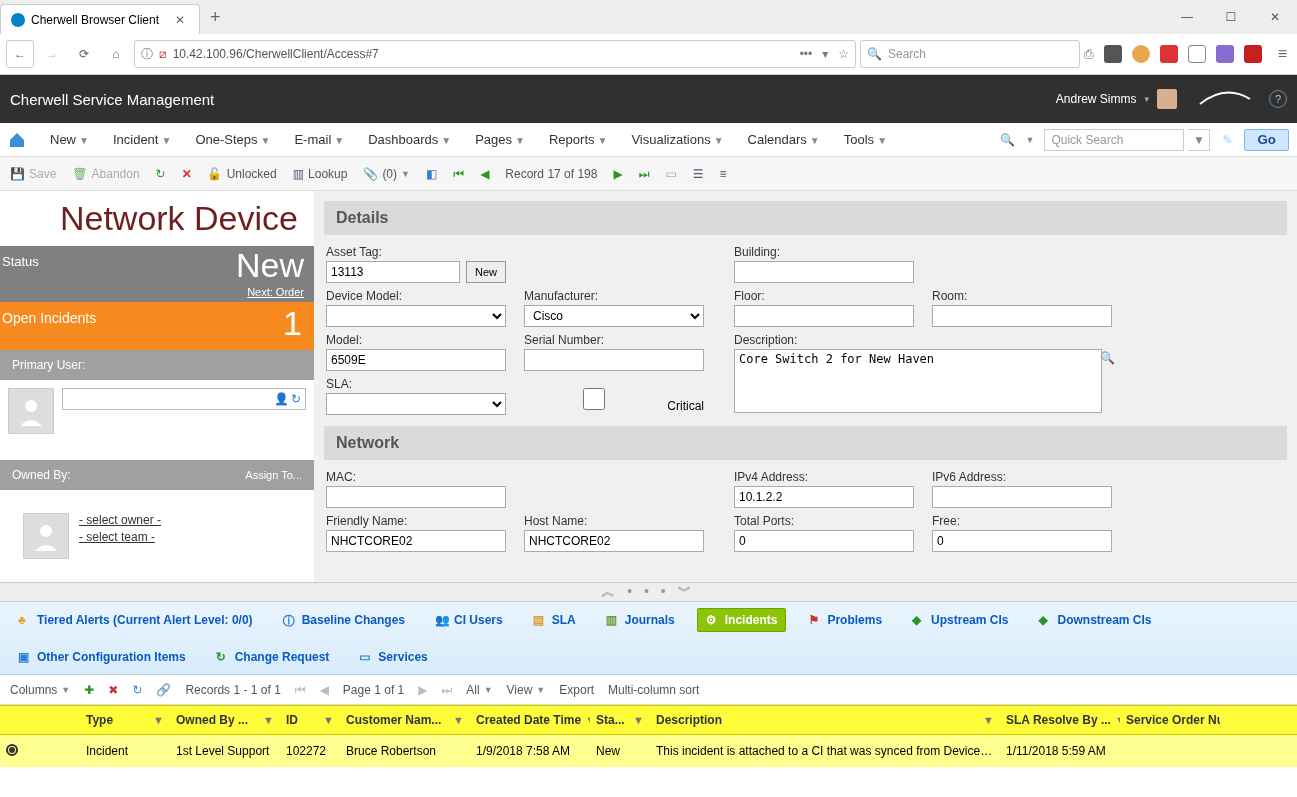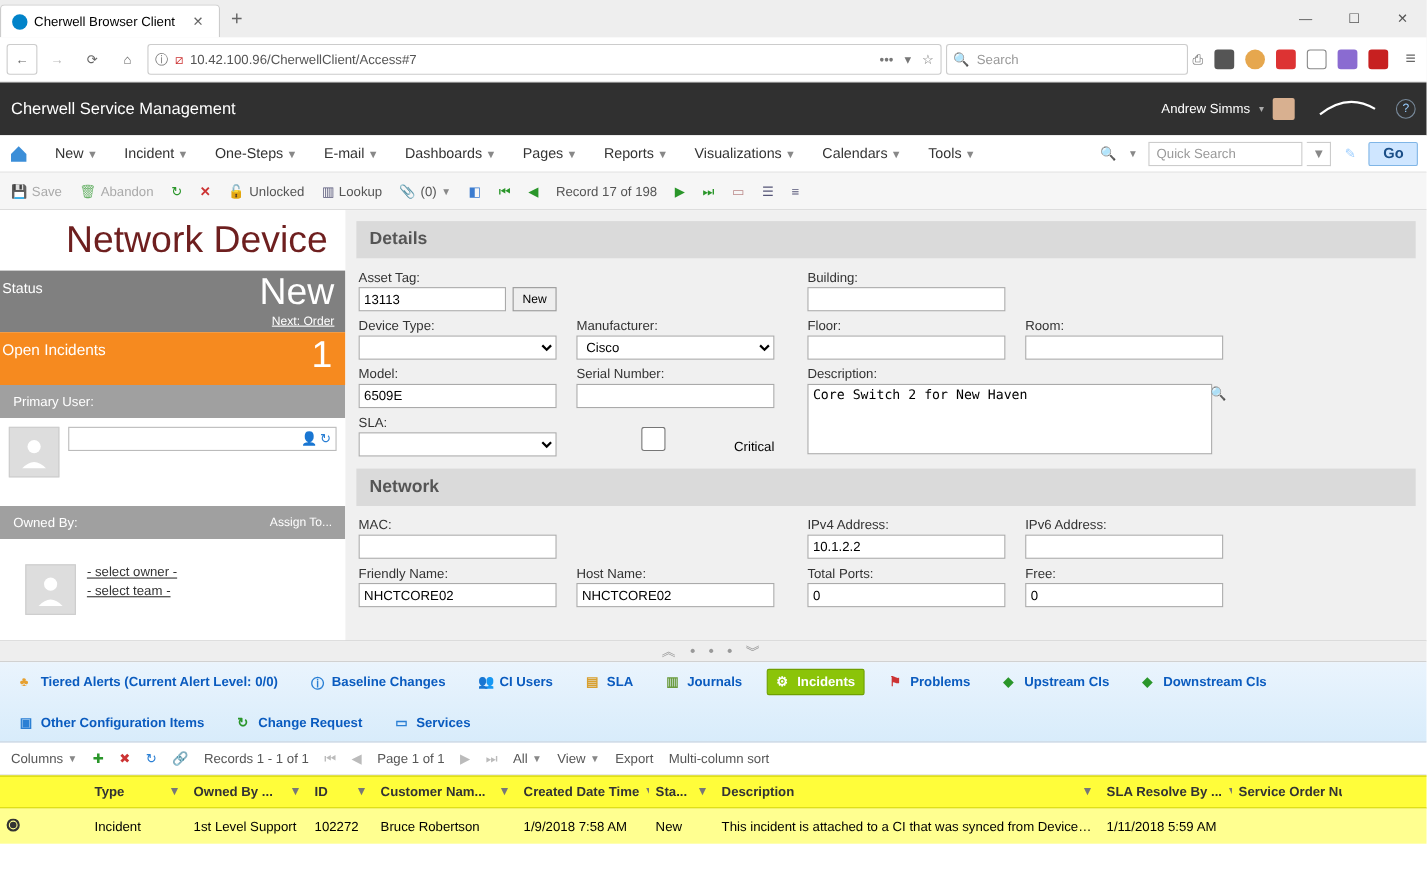--- a/index.html
+++ b/index.html
@@ -284,21 +284,21 @@
       <div class="form-area">
         <div class="form-left">
           <div class="fld">
               <label>Asset Tag:</label>
             <div class="inline">
               <input type="text" value="13113" style="">
               <button class="btn-sm">New</button>
             </div>
           </div>
           <div class="fld"></div>
-          <div class="fld"><label>Device Type:</label>
+          <div class="fld"><label>Device Model:</label>
             <select><option></option></select></div>
           <div class="fld"><label>Manufacturer:</label>
             <select><option>Cisco</option></select></div>
           <div class="fld"><label>Model:</label>
             <input type="text" value="6509E" style=""></div>
           <div class="fld"><label>Serial Number:</label>
             <input type="text" value="" style=""></div>
           <div class="fld"><label>SLA:</label>
             <select><option></option></select></div>
           <div class="fld" style="display:flex;align-items:flex-end;gap:4px;padding-bottom:2px">

